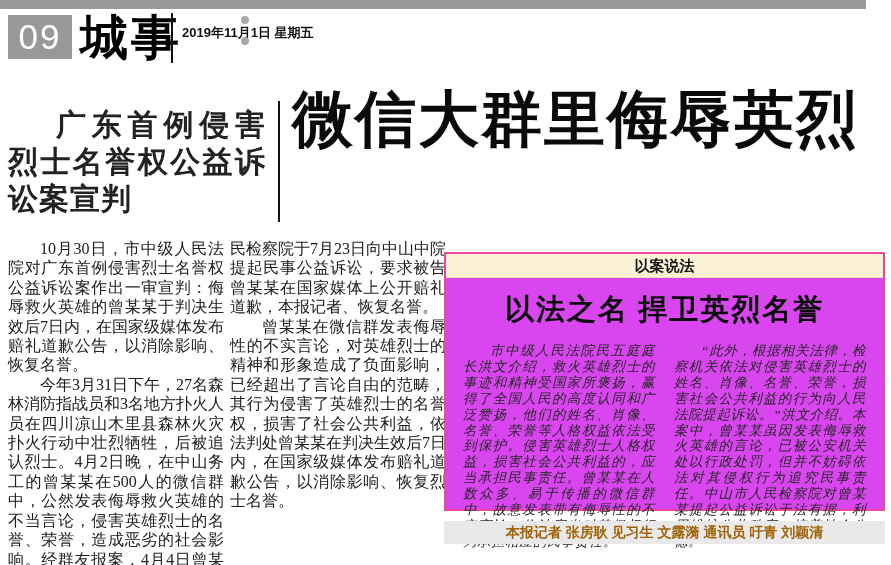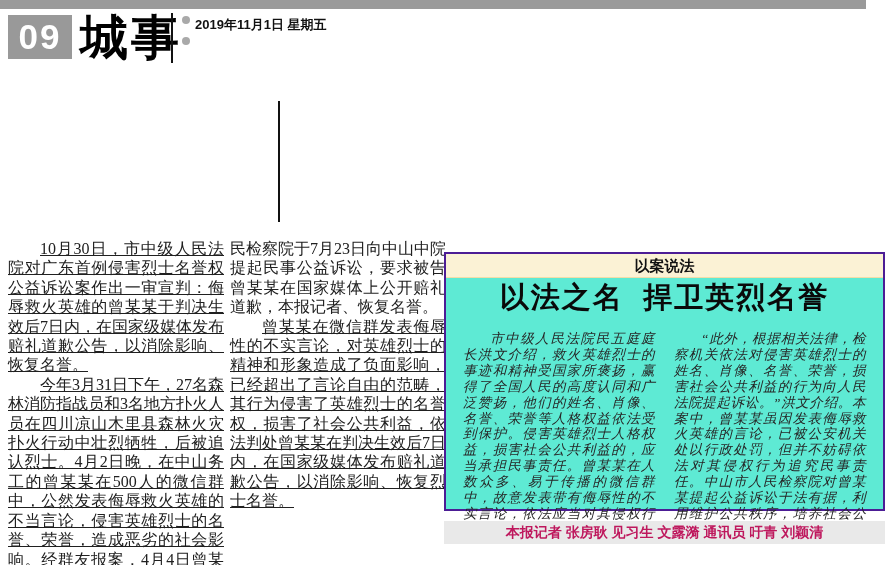--- a/index.html
+++ b/index.html
@@ -7,74 +7,74 @@
   .page {
     position:relative; width:891px; height:565px; background:#fff;
     font-family:"Liberation Serif","DejaVu Serif",serif; color:#1c1c1c;
     overflow:hidden;
   }
   .topbar { position:absolute; left:0; top:0; width:866px; height:9px; background:#9a9a9a; }
 
   .pageno-box {
     position:absolute; left:8px; top:15px; width:64px; height:44px;
     background:#999999; color:#ffffff; font-family:"Liberation Sans","DejaVu Sans",sans-serif;
-    font-size:35px; font-weight:bold; text-align:center; line-height:44px; letter-spacing:2px;
+    font-size:35px; font-weight:normal; text-align:center; line-height:44px; letter-spacing:2px;
   }
   .section-title {
     position:absolute; left:80px; top:6px; font-size:48px; font-weight:900;
     letter-spacing:3px; color:#000;
   }
   .mast-divider { position:absolute; left:171px; top:13px; width:2px; height:50px; background:#111; }
   .mast-meta {
     position:absolute; left:182px; top:16px;
     font-family:"Liberation Sans","DejaVu Sans",sans-serif; font-size:13px; font-weight:bold; color:#111;
   }
-  .mast-meta .row { display:flex; align-items:flex-start; height:21px; }
+  .mast-meta .row { display:flex; align-items:center; height:21px;flex-direction:column; }
   .dot { display:inline-block; width:8px; height:8px; border-radius:50%; background:#a9a9a9; margin-right:5px; flex:0 0 auto; }
 
   .kicker {
     position:absolute; left:8px; top:106px; width:258px;
     font-size:30px; line-height:37px; font-weight:600; letter-spacing:1px;
     text-indent:1.6em; text-align:justify; color:#222;
   }
   .head-rule { position:absolute; left:278px; top:101px; width:2px; height:121px; background:#111; }
   .headline {
     position:absolute; left:292px; top:86px; width:597px;
     font-size:61px; line-height:68px; font-weight:900; letter-spacing:2px; color:#0a0a0a;
     white-space:nowrap;
   }
 
   .col { position:absolute; top:239px; width:216px; font-size:16px; line-height:19.4px; text-align:justify; color:#202020; }
   .col1 { left:8px; }
   .col2 { left:230px; }
-  .col p.indent { text-indent:2em;text-decoration:underline; }
+  .col p.indent { text-indent:2em; }
 
   .case-box {
     position:absolute; left:444px; top:252px; width:441px; height:259px;
-    border:2px solid #4c1d95; background:#5eead4;
+    border:2px solid #ec4899; background:#d946ef;
   }
   .case-band {
     height:24px; background:#fbf2d5; border-bottom:1px solid #f3dda8;
     text-align:center; line-height:24px; font-size:15px; font-weight:bold;
     font-family:"Liberation Sans","DejaVu Sans",sans-serif; color:#111;
   }
   .case-title {
-    text-align:center; font-size:29px; font-weight:900;
-    letter-spacing:2px; color:#0a0a0a;font-family:Liberation Mono, monospace;
+    margin-top:12px; text-align:center; font-size:29px; font-weight:900;
+    letter-spacing:2px; color:#0a0a0a;
   }
   .case-cols { display:flex; gap:19px; padding:13px 17px 0 17px; }
   .case-col {
     width:50%; font-size:13.5px; line-height:15.9px; letter-spacing:0.5px;
     font-style:italic; text-align:justify; text-indent:2em; color:#262626;
   }
 
   .byline-bar {
     position:absolute; left:444px; top:521px; width:441px; height:23px;
     background:#e9e9e9; text-align:center; line-height:23px;
-    font-family:"Liberation Sans","DejaVu Sans",sans-serif; font-size:14px; font-weight:bold; color:#be185d;
+    font-family:"Liberation Sans","DejaVu Sans",sans-serif; font-size:14px; font-weight:bold; color:#a16207;
   }
 </style>
 </head>
 <body>
 
 <div class="page">
 
   <div class="topbar"></div>
 
   <div class="pageno-box">
@@ -86,23 +86,25 @@
   <div class="mast-meta">
     <div class="row">
       <span class="dot"></span>
       <span>2019年11月1日 星期五</span>
     </div>
     <div class="row">
       <span class="dot"></span>
     </div>
   </div>
 
+  <div class="kicker">广东首例侵害烈士名誉权公益诉讼案宣判</div>
   <div class="head-rule"></div>
 
   <div class="headline">
+    <div>微信大群里侮辱英烈</div>
   </div>
 
   <div class="col col1">
     <p class="indent">10月30日，市中级人民法院对广东首例侵害烈士名誉权公益诉讼案作出一审宣判：侮辱救火英雄的曾某某于判决生效后7日内，在国家级媒体发布赔礼道歉公告，以消除影响、恢复名誉。</p>
     <p class="indent">今年3月31日下午，27名森林消防指战员和3名地方扑火人员在四川凉山木里县森林火灾扑火行动中壮烈牺牲，后被追认烈士。4月2日晚，在中山务工的曾某某在500人的微信群中，公然发表侮辱救火英雄的不当言论，侵害英雄烈士的名誉、荣誉，造成恶劣的社会影响。经群友报案，4月4日曾某某因寻衅滋事罪被公安机关处以行政拘留15日。</p>
 
   </div>
 
   <div class="col col2">
     <p>民检察院于7月23日向中山中院提起民事公益诉讼，要求被告曾某某在国家媒体上公开赔礼道歉，本报记者、恢复名誉。</p>

